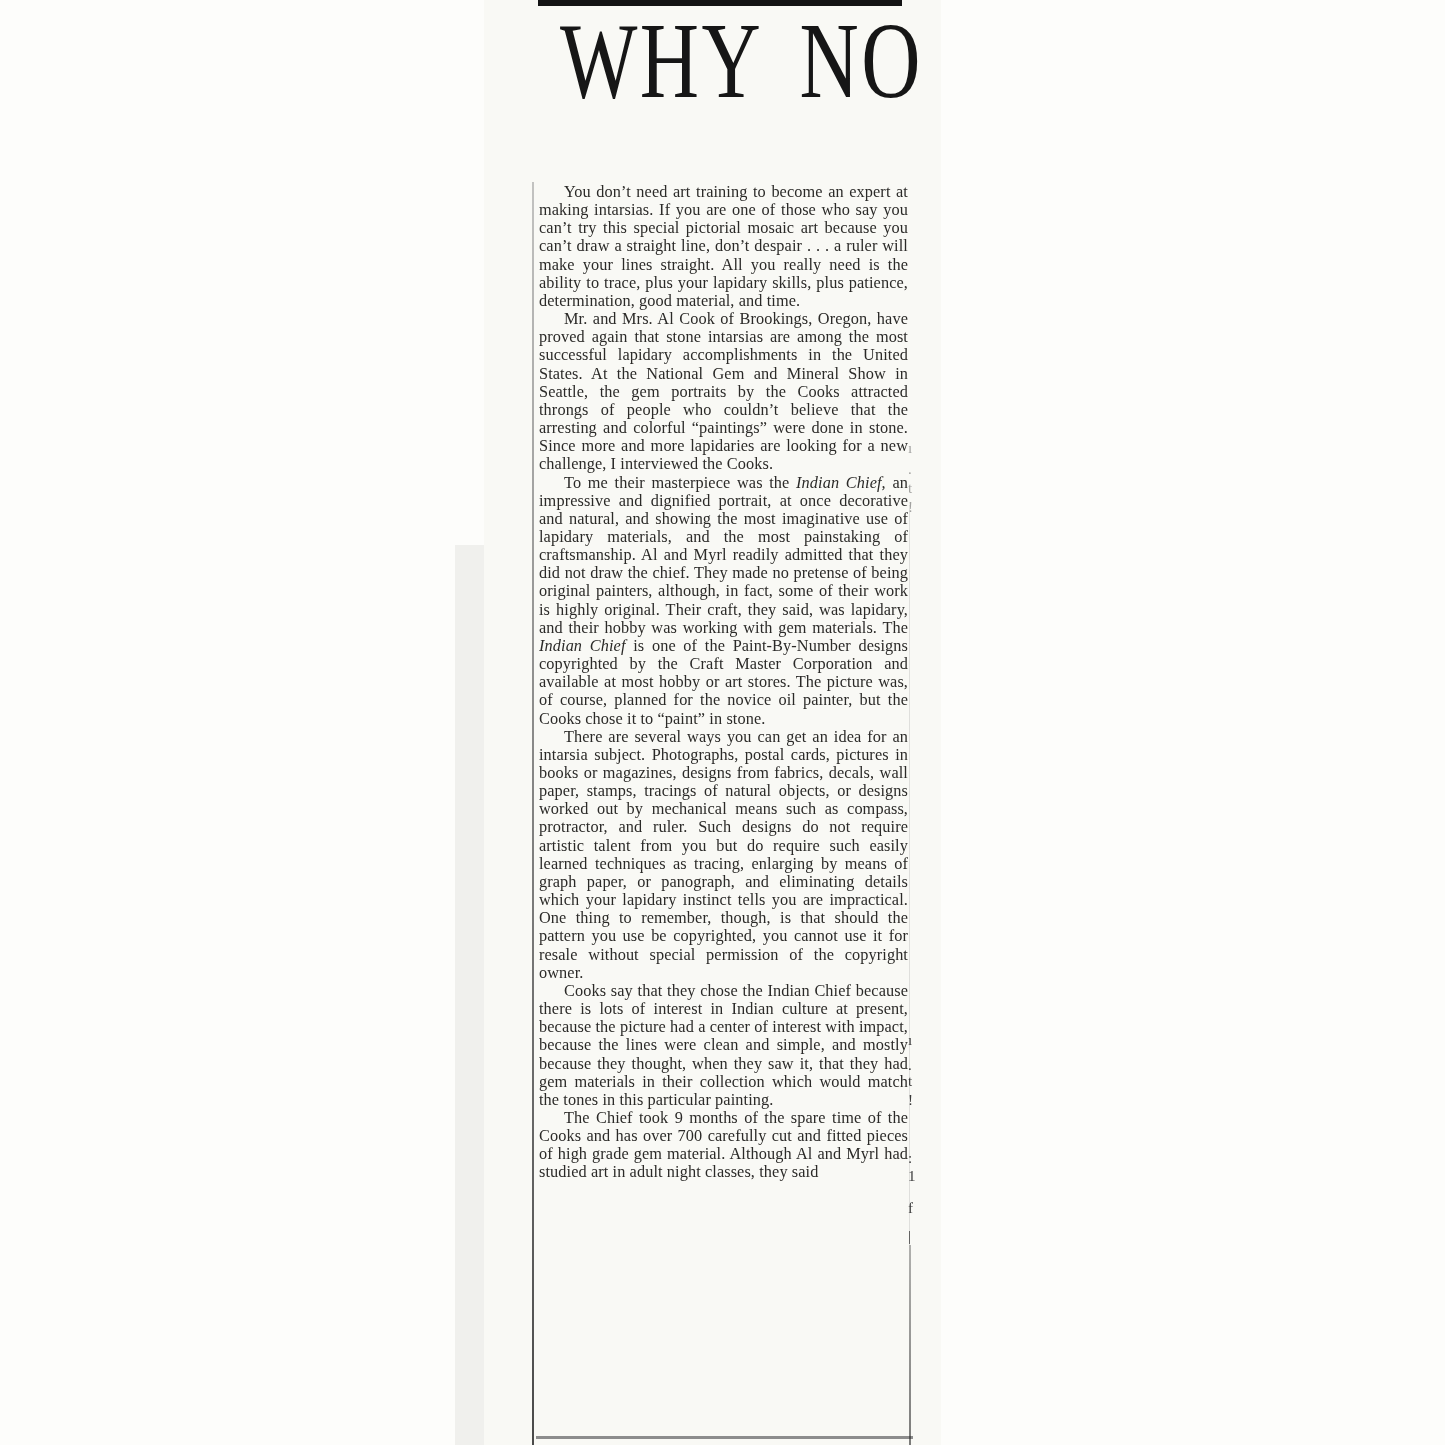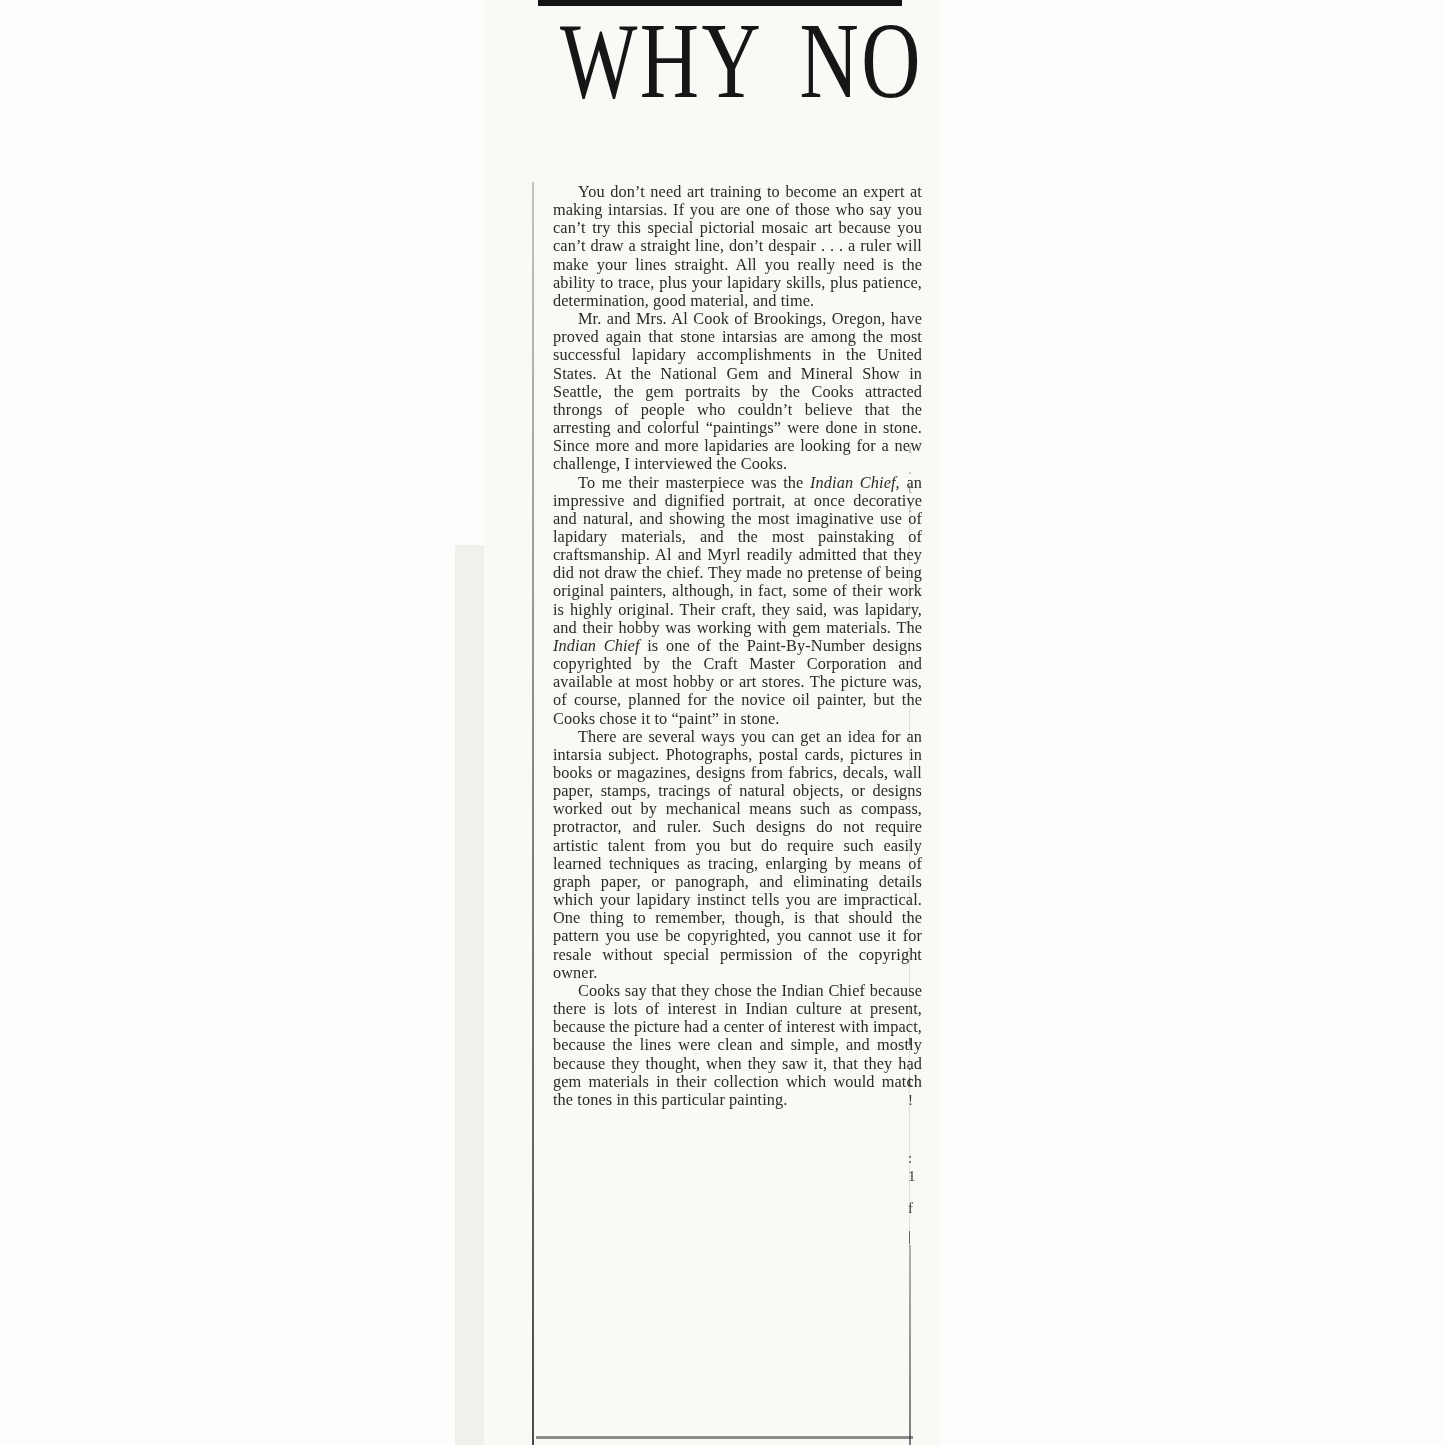--- a/index.html
+++ b/index.html
@@ -44,21 +44,21 @@
     line-height: 106px;
     letter-spacing: 3px;
     word-spacing: 20px;
     color: #161616;
     white-space: nowrap;
     transform: scale(0.82, 1.08);
     transform-origin: top left;
   }
   .column {
     position: absolute;
-    left: 553px; top: 183px;
+    left: 539px; top: 183px;
     width: 369px; height: 1262px;
     overflow: hidden;
     font-size: 16.3px;
     line-height: 18.15px;
     text-align: justify;
     color: #2b2a28;
     letter-spacing: 0.1px;
   }
   .column p {
     margin: 0;
@@ -108,20 +108,21 @@
   <div class="top-bar"></div>
 
   <h1 class="headline">WHY NO</h1>
 
   <div class="column" id="column">
       <p><span>You don’t need art training to become an expert at making intarsias.  If you are one of those who say you can’t try this special pictorial mosaic art because you can’t draw a straight line, don’t despair . . . a ruler will make your lines straight. All you really need is the ability to trace, plus your lapidary skills, plus patience, determination, good material, and time.</span></p>
       <p><span>Mr. and Mrs. Al Cook of Brookings, Oregon, have proved again that stone intarsias are among the most successful lapidary accomplishments in the United States. At the National Gem and Mineral Show in Seattle, the gem portraits by the Cooks attracted throngs of people who couldn’t believe that the arresting and colorful “paintings” were done in stone.  Since more and more lapidaries are looking for a new challenge, I interviewed the Cooks.</span></p>
       <p><span>To me their masterpiece was the </span><i>Indian Chief,</i><span> an impressive and dignified portrait, at once decorative and natural, and showing the most imaginative use of lapidary materials, and the most painstaking of craftsmanship.  Al and Myrl readily admitted that they did not draw the chief. They made no pretense of being original painters, although, in fact, some of their work is highly original.  Their craft, they said, was lapidary, and their hobby was working with gem materials.  The </span><i>Indian Chief</i><span> is one of the Paint-By-Number designs copyrighted by the Craft Master Corporation and available at most hobby or art stores.  The picture was, of course, planned for the novice oil painter, but the Cooks chose it to “paint” in stone.</span></p>
       <p><span>There are several ways you can get an idea for an intarsia subject.  Photographs, postal cards, pictures in books or magazines, designs from fabrics, decals, wall paper, stamps, tracings of natural objects, or designs worked out by mechanical means such as compass, protractor, and ruler.  Such designs do not require artistic talent from you but do require such easily learned techniques as tracing, enlarging by means of graph paper, or panograph, and eliminating details which your lapidary instinct tells you are impractical.  One thing to remember, though, is that should the pattern you use be copyrighted, you cannot use it for resale without special permission of the copyright owner.</span></p>
       <p><span>Cooks say that they chose the Indian Chief because there is lots of interest in Indian culture at present, because the picture had a center of interest with impact, because the lines were clean and simple, and mostly because they thought, when they saw it, that they had gem materials in their collection which would match the tones in this particular painting.</span></p>
+      <p><span>The Chief took 9 months of the spare time of the Cooks and has over 700 carefully cut and fitted pieces of high grade gem material.  Although Al and Myrl had studied art in adult night classes, they said</span></p>
     </div>
 
   <div class="rule-left"></div>
   <div class="rule-bottom"></div>
   <div class="rule-right-faint"></div>
   <div class="rule-right-dark"></div>
 
   <div id="fragments">
       <div class="fragment faint" style="top: 440px;">ı</div>
       <div class="fragment faint" style="top: 461px;">.</div>

